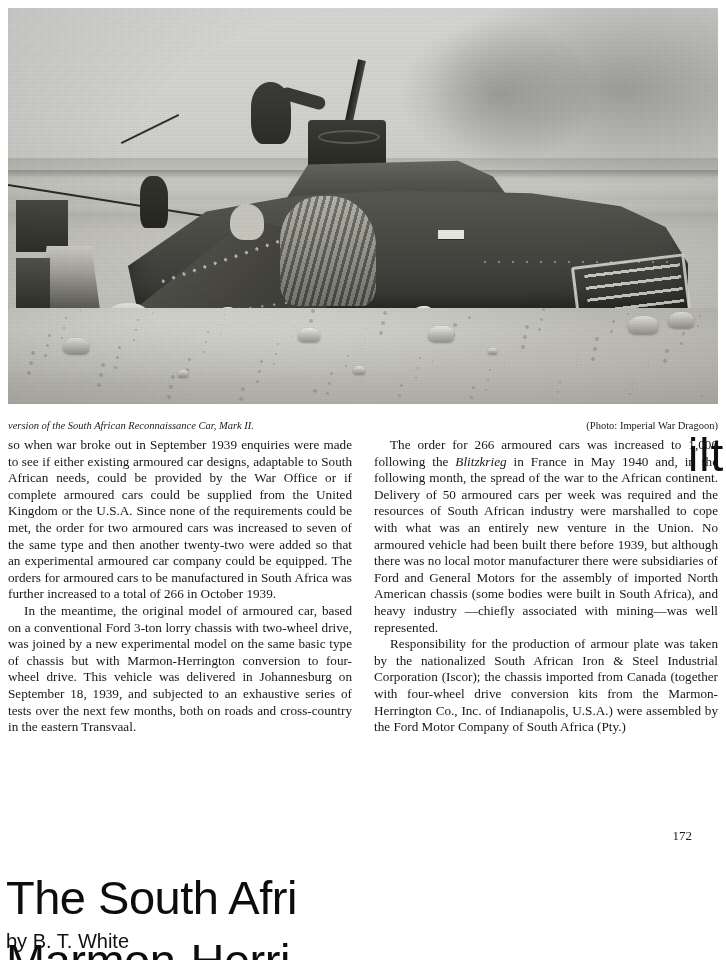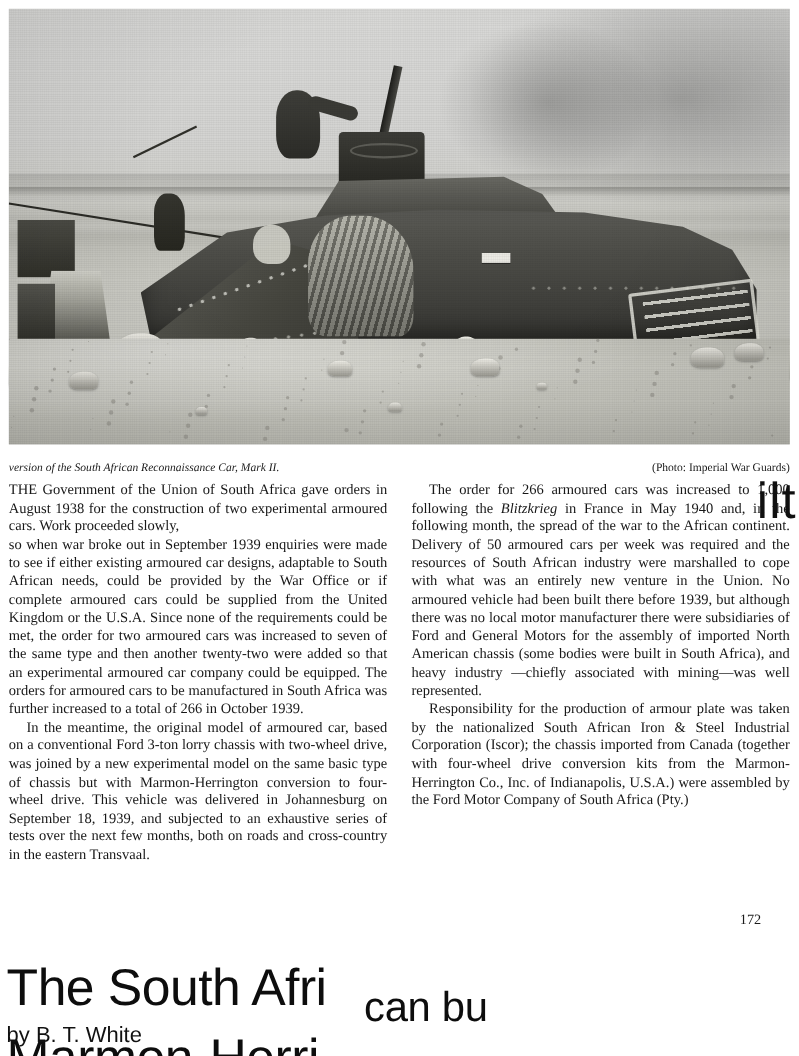--- a/index.html
+++ b/index.html
@@ -609,43 +609,41 @@
         <div class="stone" style="left: 480px; top: 40px; width: 9px; height: 6px;"></div>
       </div>
 
     <div class="grain"></div>
     <div class="vignette"></div>
   </div>
 </div>
 
 <div class="caption">
   <br>
-  <span class="credit">(Photo: Imperial War Guards)</span>
+  <span class="credit">(Photo: Imperial War Dragoon)</span>
   <span>version of the South African Reconnaissance Car, Mark II.</span>
 </div>
 
 <div class="cols">
   <div class="col left">
-    <p class="firstpara">THE Government of the Union of South Africa gave orders in August 1938 for the construction of two experimental armoured cars. Work proceeded slowly,</p>
     <p>so when war broke out in September 1939 enquiries were made to see if either existing armoured car designs, adaptable to South African needs, could be provided by the War Office or if complete armoured cars could be supplied from the United Kingdom or the U.S.A. Since none of the requirements could be met, the order for two armoured cars was increased to seven of the same type and then another twenty-two were added so that an experimental armoured car company could be equipped. The orders for armoured cars to be manufactured in South Africa was further increased to a total of 266 in October 1939.</p>
     <p class="indent">In the meantime, the original model of armoured car, based on a conventional Ford 3-ton lorry chassis with two-wheel drive, was joined by a new experimental model on the same basic type of chassis but with Marmon-Herrington conversion to four-wheel drive. This vehicle was delivered in Johannesburg on September 18, 1939, and subjected to an exhaustive series of tests over the next few months, both on roads and cross-country in the eastern Transvaal.</p>
   </div>
   <div class="col right">
     <p class="indent">The order for 266 armoured cars was increased to 1,000 following the <i>Blitzkrieg</i> in France in May 1940 and, in the following month, the spread of the war to the African continent. Delivery of 50 armoured cars per week was required and the resources of South African industry were marshalled to cope with what was an entirely new venture in the Union. No armoured vehicle had been built there before 1939, but although there was no local motor manufacturer there were subsidiaries of Ford and General Motors for the assembly of imported North American chassis (some bodies were built in South Africa), and heavy industry —chiefly associated with mining—was well represented.</p>
     <p class="indent">Responsibility for the production of armour plate was taken by the nationalized South African Iron &amp; Steel Industrial Corporation (Iscor); the chassis imported from Canada (together with four-wheel drive conversion kits from the Marmon-Herrington Co., Inc. of Indianapolis, U.S.A.) were assembled by the Ford Motor Company of South Africa (Pty.)</p>
   </div>
 </div>
 
 <div class="overflow-frag">ilt</div>
 
 <div class="page-number">172</div>
 
 <div class="headline">
   <div class="hl-main">
     <span>The South Afri</span>
     <span class="l2">Marmon-Herri</span>
   </div>
   <div class="hl-overlap">
-    <span>can bu</span>
   </div>
 </div>
 
 <div class="byline">by B. T. White</div>
 
 </body></html>

